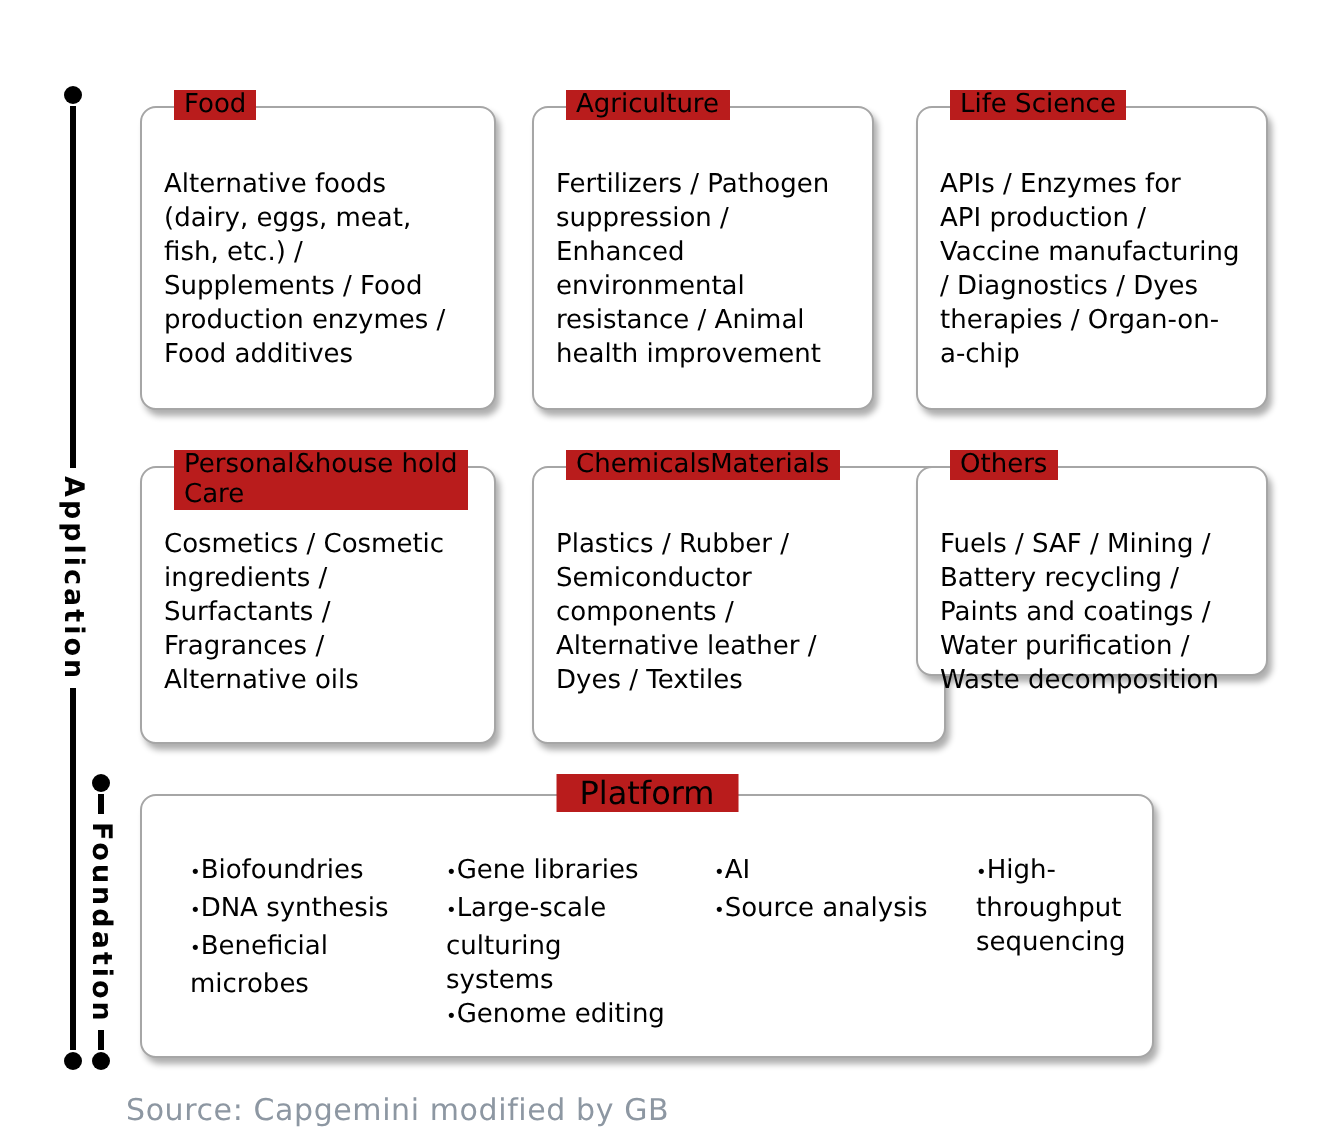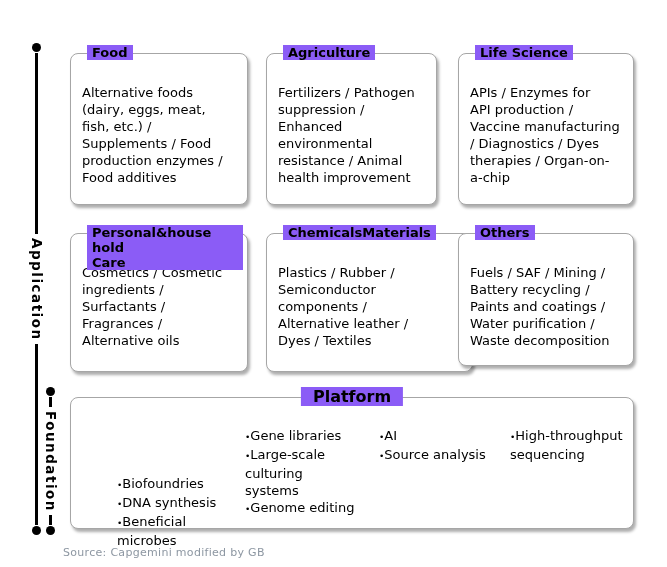--- a/index.html
+++ b/index.html
@@ -17,23 +17,23 @@
   .box{
     position:absolute;
     border:1px solid var(--border);
     border-radius:8px;
     background:#fff;
     box-shadow:2px 3px 3px rgba(0,0,0,0.32);
   }
   .legend{
     position:absolute;
     top:-9px;left:16px;
-    background:#8b5cf6;
+    background:#b91c1c;
     padding:0 5px;
-    font-weight:bold;
+    font-weight:normal;
     font-size:13px;
     line-height:15px;
     white-space:pre-line;
     max-width:calc(100% - 20px);
   }
   .box-body{
     padding:30px 8px 0 11px;
     font-size:13px;
     line-height:17px;
     white-space:pre-line;
@@ -49,21 +49,21 @@
     padding:0 12px;
     white-space:nowrap;
     max-width:none;
   }
   .platform-body{
     display:flex;
     padding:29px 0 0 24px;
     font-size:13px;
     line-height:17px;
   }
-  .pcol-0{width:128px;margin-top:48px;}
+  .pcol-0{width:128px;}
   .pcol-1{width:134px;}
   .pcol-2{width:131px;}
   .pcol-3{flex:1;}
   .pitem{white-space:pre-line;}
   .bullet{font-size:9px;}
 
   
   .axis{
     position:absolute;
     width:11px;
@@ -79,21 +79,21 @@
     font-size:13.5px;
     letter-spacing:1.5px;
     margin:3px 0;
     white-space:nowrap;
   }
 
   .source-note{
     position:absolute;
     left:63px;
     top:546px;
-    font-size:11px;
+    font-size:15px;
     color:var(--muted);
     letter-spacing:0.3px;
   }
 </style>
 </head>
 <body>
 
 <div class="stage">
 
   <div class="axis" style="left:31px;top:43px;height:492px;">
@@ -154,30 +154,30 @@
 
   <div class="box" style="left:266px;top:233px;width:207px;height:139px;">
     <span class="legend">ChemicalsMaterials</span>
     <div class="box-body">Plastics / Rubber /
 Semiconductor
 components /
 Alternative leather /
 Dyes / Textiles</div>
   </div>
 
-  <div class="box" style="left:458px;top:233px;width:176px;height:133px;">
+  <div class="box" style="left:458px;top:233px;width:176px;height:105px;">
     <span class="legend">Others</span>
     <div class="box-body">Fuels / SAF / Mining /
 Battery recycling /
 Paints and coatings /
 Water purification /
 Waste decomposition</div>
   </div>
 
-  <div class="box" style="left:70px;top:397px;width:564px;height:132px;padding-left:22px;">
+  <div class="box" style="left:70px;top:397px;width:507px;height:132px;">
     <span class="legend platform-legend">Platform</span>
     <div class="platform-body">
       <div class="pcol-0">
         <div class="pitem"><span class="bullet">•</span><span>Biofoundries</span></div>
         <div class="pitem"><span class="bullet">•</span><span>DNA synthesis</span></div>
         <div class="pitem"><span class="bullet">•</span><span>Beneficial
 microbes</span></div>
       </div>
       <div class="pcol-1">
         <div class="pitem"><span class="bullet">•</span><span>Gene libraries</span></div>

